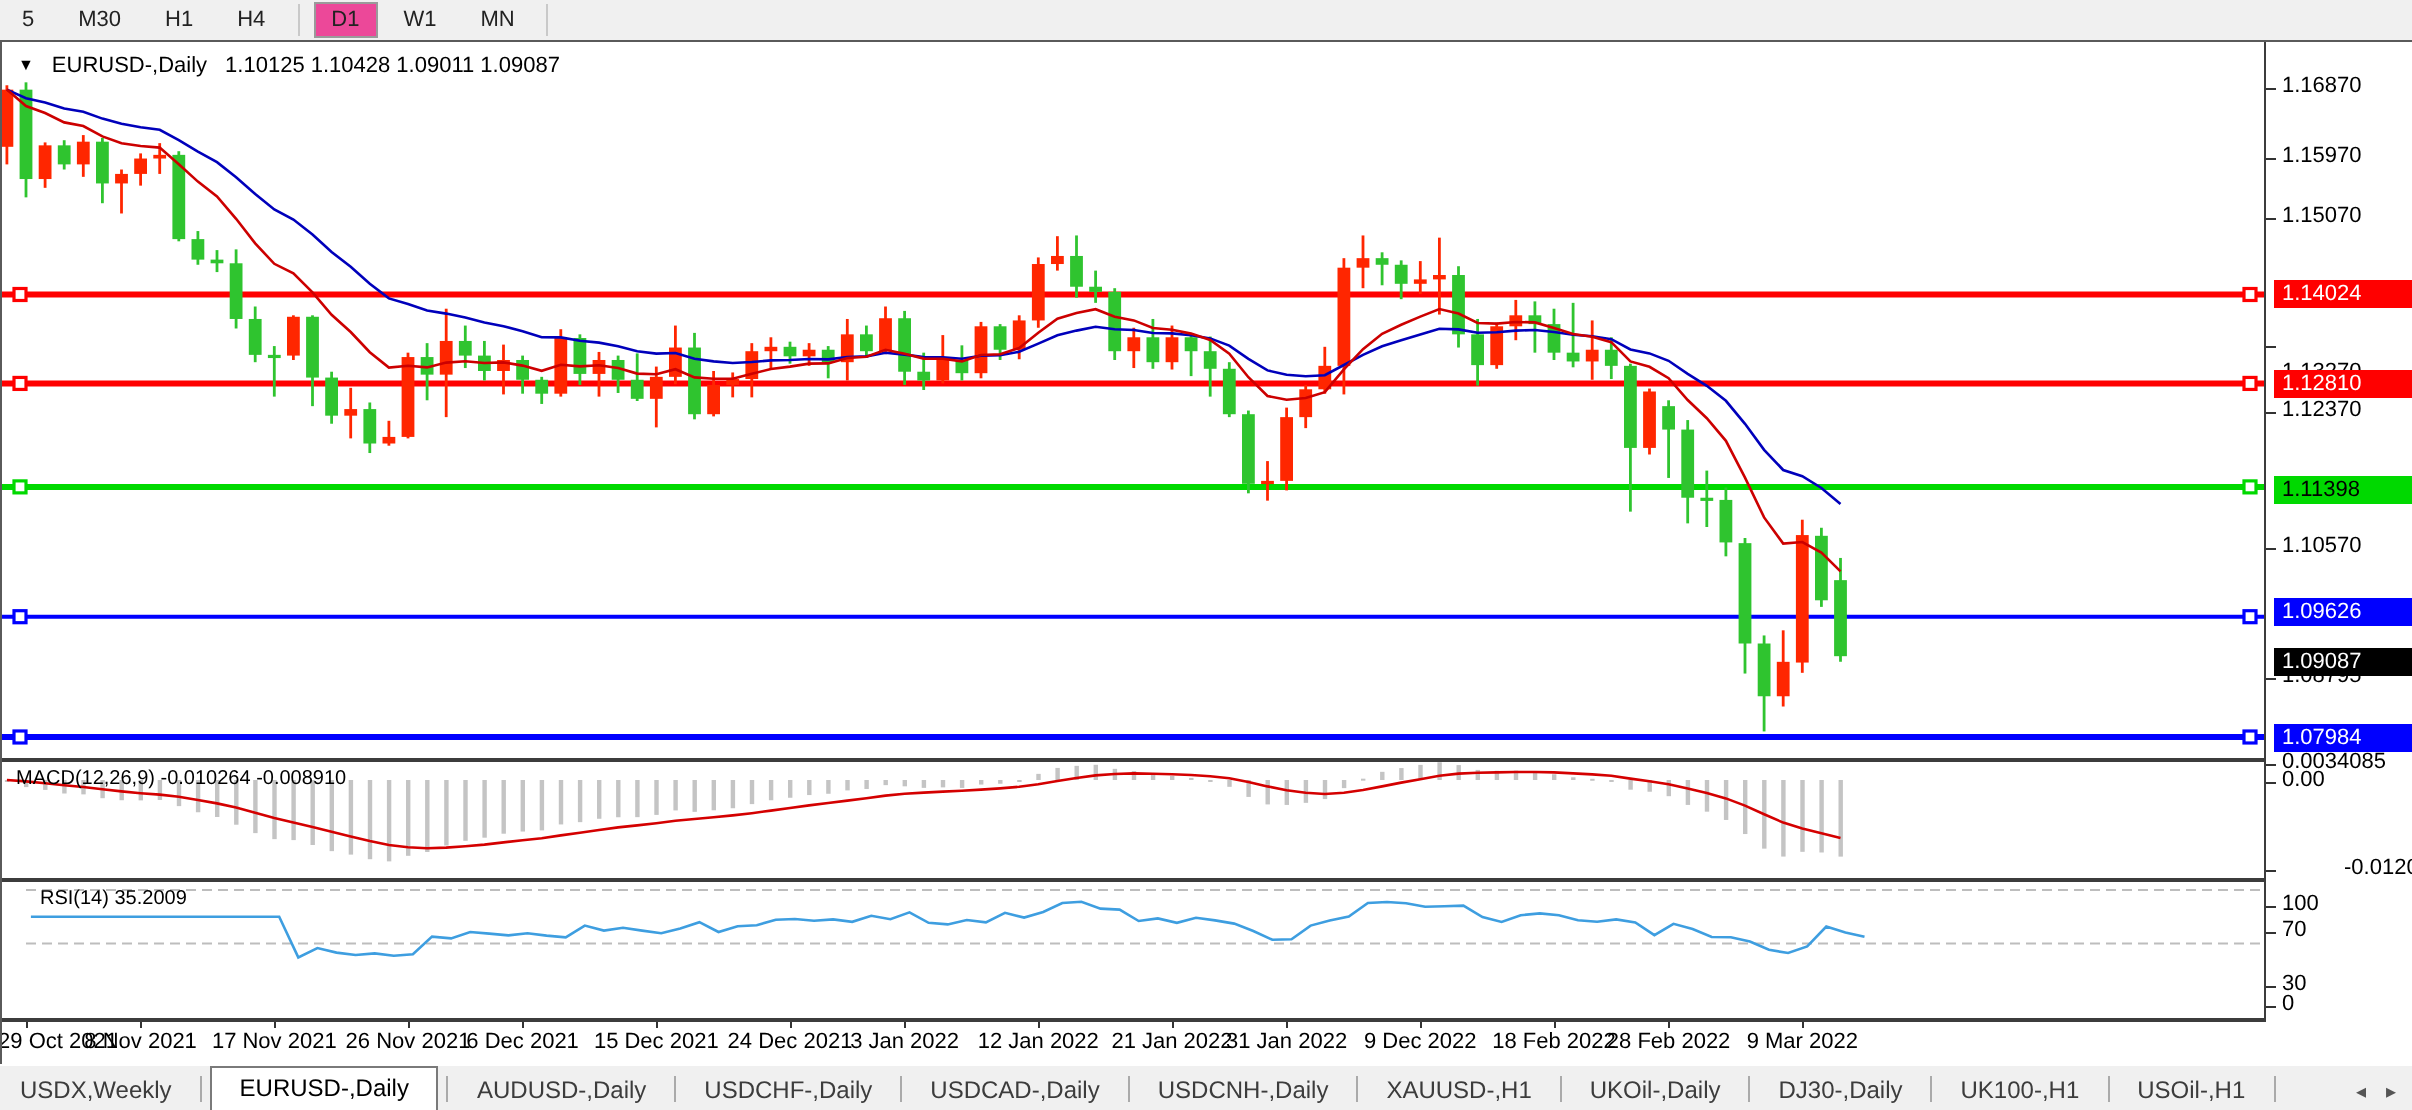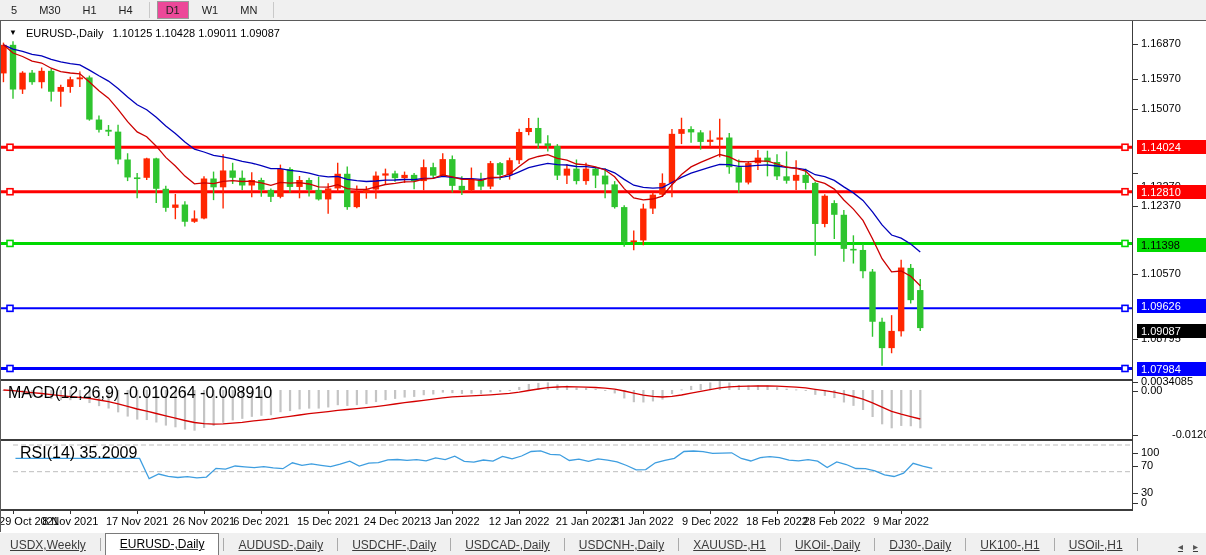--- a/index.html
+++ b/index.html
@@ -11,36 +11,36 @@
   .tf-btn{padding:2px 8px;margin:0 2px;border:1px solid transparent;cursor:default;white-space:nowrap;}
   .tf-btn.active{background:#ec4899;border:1px solid #9a9a9a;}
   .tf-sep{width:1px;height:16px;background:#c9c9c9;margin:0 5px;}
   
   #win{position:absolute;left:0;top:20px;width:1205px;height:511px;background:#ffffff;
     border-top:1px solid #5a5a5a;border-left:1px solid #5a5a5a;border-right:1px solid #5a5a5a;}
   .panel{position:absolute;left:0;background:#fff;}
   .panel svg{position:absolute;left:0;top:0;}
   #axis-sep{position:absolute;left:1131px;top:0;width:1px;height:490px;background:#3c3c3c;}
   .hsep{position:absolute;left:0;width:1205px;height:2px;background:#3c3c3c;}
-  .panel-label{position:absolute;left:7px;top:3px;font-size:16px;color:#000;white-space:nowrap;z-index:5;}
+  .panel-label{position:absolute;left:7px;top:3px;font-size:10px;color:#000;white-space:nowrap;z-index:5;}
   #chart-title{position:absolute;left:8px;top:6px;font-size:11px;color:#000;display:flex;gap:9px;z-index:5;}
   #chart-title .tri{font-size:8px;margin-top:1px;}
   
   #price-axis{position:absolute;left:1132px;top:0;width:73px;height:490px;background:#fff;overflow:hidden;font-size:11px;color:#000;}
   .tick-label{position:absolute;left:8px;white-space:nowrap;}
   .tick-dash{position:absolute;left:0;width:5px;height:1px;background:#333;}
   .line-badge{position:absolute;left:4px;width:69px;height:14px;line-height:14px;padding-left:4px;
     font-size:11px;white-space:nowrap;overflow:hidden;}
   
   #date-axis{position:absolute;left:0;top:490px;width:1131px;height:21px;background:#fff;overflow:hidden;}
   .date-label{position:absolute;top:4px;font-size:11px;color:#000;white-space:nowrap;transform:translateX(-50%);}
   .date-tick{position:absolute;top:0;width:1px;height:3px;background:#333;}
   
   #tabbar{position:absolute;left:0;top:532px;width:1206px;height:23px;background:#f0f0f0;
-    border-top:1px solid #fff;display:flex;align-items:flex-end;font-size:12px;color:#3c3c3c;text-decoration:underline;}
+    border-top:1px solid #fff;display:flex;align-items:flex-end;font-size:12px;color:#3c3c3c;}
   .tab{padding:3px 10px 4px 10px;margin-bottom:0;white-space:nowrap;cursor:default;}
   .tab.active{background:#fff;border:1px solid #7a7a7a;border-bottom:none;color:#000;padding:3px 14px 5px 14px;}
   .tab-sep{width:1px;height:13px;background:#aaa;margin:0 4px 5px 4px;}
   #tab-arrows{margin-left:auto;margin-right:8px;margin-bottom:4px;color:#555;font-size:10px;
     display:flex;gap:10px;align-items:center;}
   #tab-arrows span{cursor:default;}
 </style>
 </head>
 <body>
 

